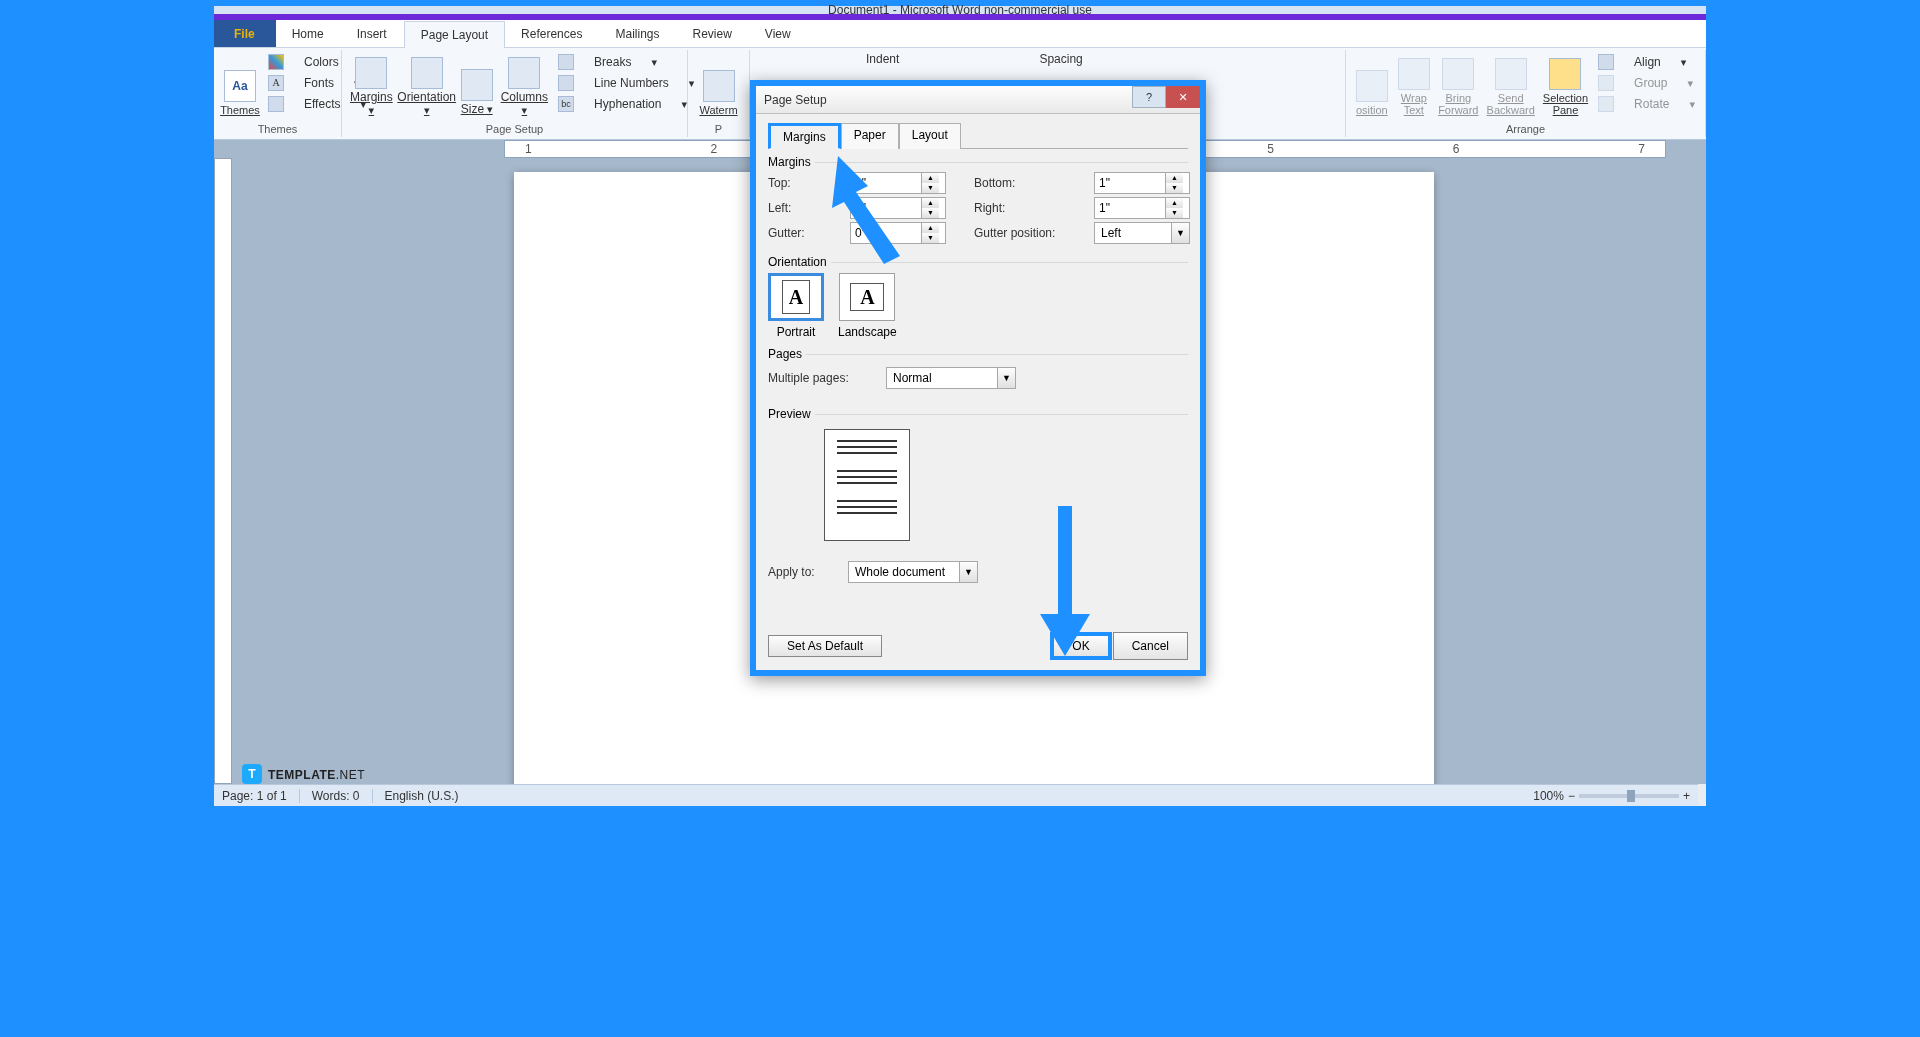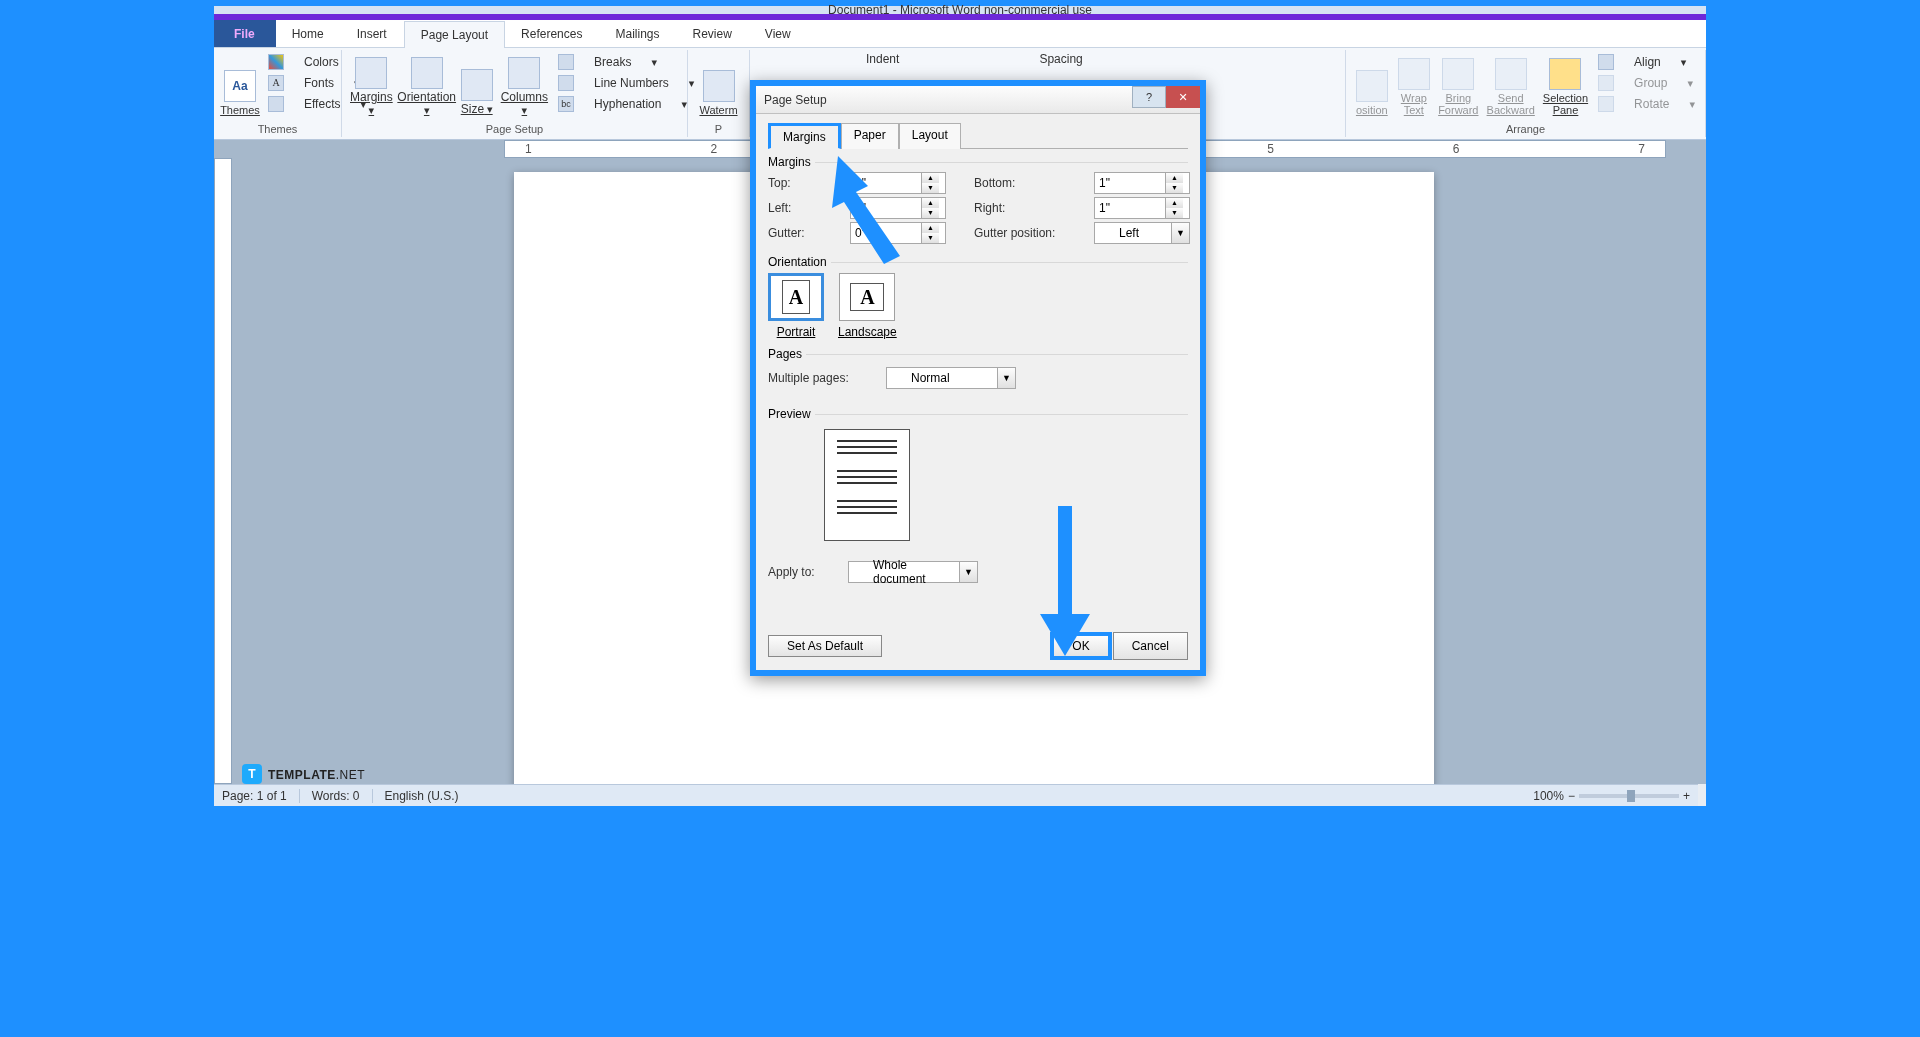--- a/index.html
+++ b/index.html
@@ -1,21 +1,21 @@
 <!DOCTYPE html>
 <html><head>
 <meta charset="utf-8">
 <style>
 * { box-sizing: border-box; margin: 0; padding: 0; font-family: "Segoe UI", Tahoma, sans-serif; font-size: 12px; }
 body { background: #1e90ff; width: 1920px; height: 1037px; overflow: hidden; }
 .frame { position: absolute; left: 208px; top: 0; width: 1504px; height: 812px; background: #e8edf3; border: 6px solid #1e90ff; }
 .titlebar { height: 14px; background: #d5e3f3; border-bottom: 6px solid #6d28d9; display: flex; align-items: center; justify-content: center; color: #333; font-size: 11px; }
 .menubar { height: 28px; background: #fff; border-bottom: 1px solid #c8d4e3; display: flex; align-items: stretch; }
 .menubar .tab { padding: 0 16px; display: flex; align-items: center; color: #333; cursor: pointer; border-right: 1px solid transparent; }
-.menubar .tab.file { background: #2a579a; color: #f0abfc; font-weight: 600; padding: 12px 20px; }
+.menubar .tab.file { background: #2a579a; color: #eab308; font-weight: 600; padding: 12px 20px; }
 .menubar .tab.active { background: #f4f7fb; border: 1px solid #c8d4e3; border-bottom: none; position: relative; top: 1px; }
 .ribbon { height: 92px; background: #f4f7fb; border-bottom: 1px solid #b8c8dc; display: flex; align-items: stretch; padding: 2px 0; position: relative; }
 .rgroup { border-right: 1px solid #d0dae8; padding: 2px 6px; display: flex; flex-direction: column; justify-content: space-between; }
 .rgroup-body { display: flex; align-items: flex-start; gap: 4px; flex: 1; }
 .rgroup-label { text-align: center; font-size: 11px; color: #555; padding-top: 2px; }
 .rbtn-lg { display: flex; flex-direction: column; align-items: center; justify-content: flex-end; width: 56px; height: 66px; cursor: pointer; gap: 2px; padding: 2px; }
 .rbtn-lg .ico { width: 32px; height: 32px; background: #e0e8f4; border: 1px solid #a8bcd8; display: flex; align-items: center; justify-content: center; }
 .rbtn-lg .lbl { font-size: 11px; color: #333; text-align: center; line-height: 1.1; text-decoration: underline; }
 .rbtn-sm { display: flex; align-items: center; gap: 20px; height: 20px; padding: 0 4px; cursor: pointer; font-size: 11px; color: #333; white-space: nowrap; }
 .rbtn-sm .ico { width: 16px; height: 16px; background: #d0dcec; border: 1px solid #a8bcd8; }
@@ -41,28 +41,28 @@
 .fs-head { display: flex; align-items: center; }
 .fs-head .fs-title { padding: 0 4px 0 0; }
 .row { display: flex; align-items: center; gap: 24px; margin: 3px 0; }
 .row label { width: 58px; font-size: 12px; color: #333; }
 .row label.wide { width: 96px; }
 .spin { display: flex; align-items: center; width: 96px; height: 22px; border: 1px solid #a8a8a8; background: #fff; }
 .spin input { border: none; width: 70px; height: 100%; padding: 0 4px; font-size: 12px; outline: none; }
 .spin .arrows { width: 18px; display: flex; flex-direction: column; border-left: 1px solid #a8a8a8; }
 .spin .arrows span { height: 10px; background: linear-gradient(#fdfdfd,#e0e0e0); font-size: 7px; text-align: center; line-height: 10px; cursor: pointer; }
 .combo { display: flex; align-items: center; height: 22px; border: 1px solid #a8a8a8; background: #fff; }
-.combo .val { flex: 1; padding: 0 24px; font-size: 12px; }
+.combo .val { flex: 1; padding: 0 6px; font-size: 12px; }
 .combo .dd { width: 18px; height: 100%; background: linear-gradient(#fdfdfd,#e0e0e0); border-left: 1px solid #a8a8a8; text-align: center; font-size: 9px; line-height: 20px; cursor: pointer; }
 .orient-row { display: flex; gap: 14px; padding: 4px 0 8px; }
 .orient-btn { display: flex; flex-direction: column; align-items: center; gap: 4px; cursor: pointer; }
 .orient-ico { width: 56px; height: 48px; border: 1px solid #a0a0a0; background: #fff; display: flex; align-items: center; justify-content: center; }
 .orient-btn.sel .orient-ico { border: 3px solid #3a8dde; }
 .orient-A { width: 28px; height: 34px; border: 1px solid #555; display: flex; align-items: center; justify-content: center; font-family: "Times New Roman", serif; font-size: 20px; font-weight: bold; }
-.orient-btn .lbl { font-size: 12px; text-decoration: underline; }
+.orient-btn .lbl { font-size: 12px; }
 .preview-box { width: 86px; height: 112px; border: 1px solid #555; background: #fff; padding: 10px 12px; display: flex; flex-direction: column; gap: 4px; }
 .preview-box .ln { height: 2px; background: #333; }
 .preview-box .gap { height: 8px; }
 .dlg-footer { display: flex; justify-content: space-between; align-items: center; padding: 6px 12px 10px; }
 .btn { padding: 3px 18px; border: 1px solid #888; background: linear-gradient(#fdfdfd,#e4e4e4); cursor: pointer; font-size: 12px; margin-top: 28px; }
 .btn.primary { border: 4px solid #1e90ff; }
 .arrow-annot { position: absolute; pointer-events: none; }
 .arrow-annot svg { overflow: visible; }
 .watermark { position: absolute; left: 28px; bottom: 22px; display: flex; align-items: center; gap: 6px; }
 .watermark .logo { width: 20px; height: 20px; background: #1eaafc; border-radius: 4px; display: flex; align-items: center; justify-content: center; color: #fff; font-weight: bold; font-size: 12px; }

